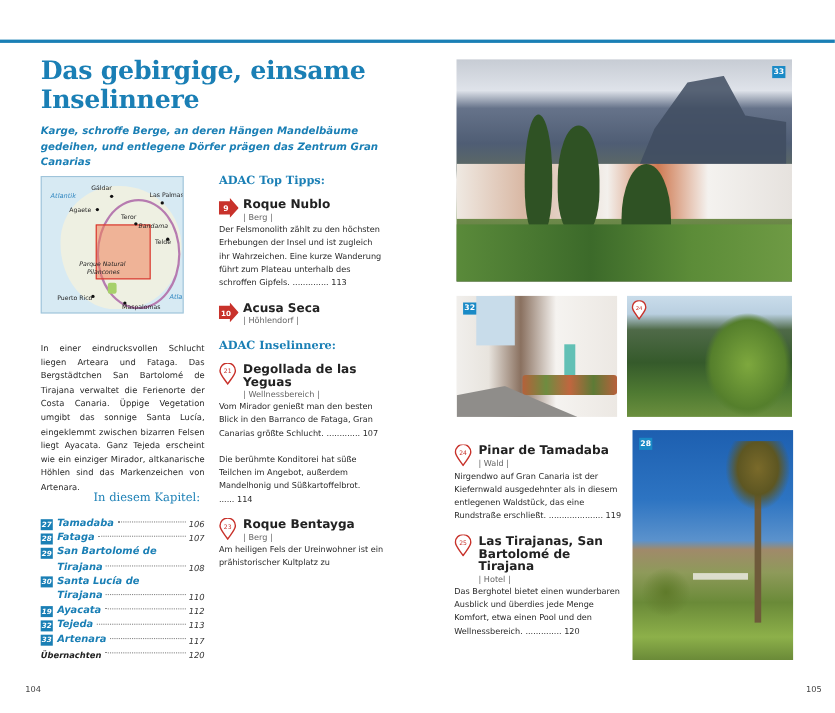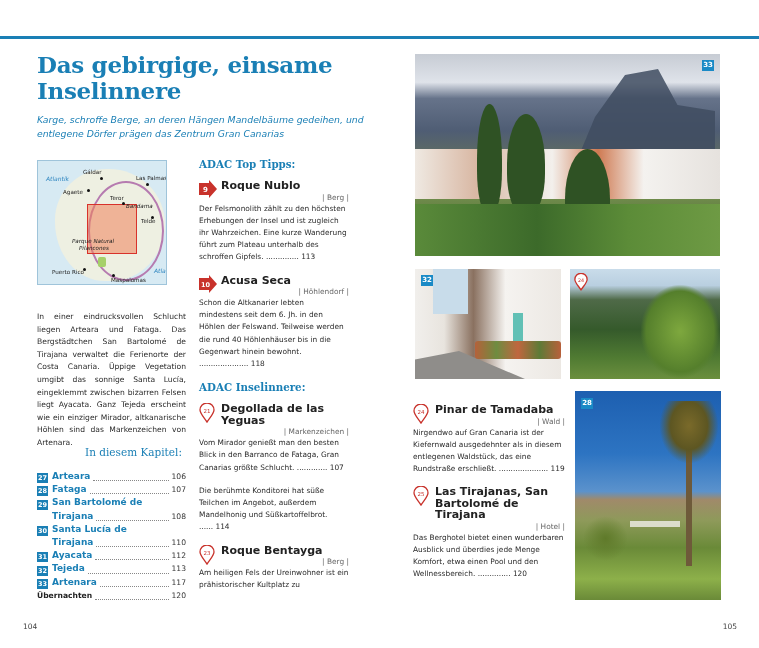--- a/index.html
+++ b/index.html
@@ -2,52 +2,52 @@
 <html><head>
 <meta charset="utf-8">
 <style>
   * { box-sizing: border-box; margin: 0; padding: 0; }
   html, body { width: 759px; height: 648px; background: #ffffff; overflow: hidden; }
   body { position: relative; font-family: "DejaVu Sans", sans-serif; color: #222; }
 
   .top-rule { position: absolute; left: 0; top: 36px; width: 759px; height: 3px; background: #1a7fb5; }
 
   .title { position: absolute; left: 37px; top: 52px; width: 330px; font-family: "DejaVu Serif", serif; font-weight: bold; font-size: 23px; line-height: 26px; color: #1a7fb5; letter-spacing: -0.3px; }
-  .subtitle { position: absolute; left: 37px; top: 113px; width: 330px; font-family: "DejaVu Sans", sans-serif; font-style: italic; font-size: 9.3px; line-height: 14px; color: #1a7fb5; }
+  .subtitle { position: absolute; left: 37px; top: 113px; width: 330px; font-family: "DejaVu Sans", sans-serif; font-style: italic; font-size: 9.3px; line-height: 14px; color: #1a7fb5; font-weight: bold; }
 
   
   .map { position: absolute; left: 37px; top: 160px; width: 130px; height: 125px; border: 1px solid #9fc4da; background: #d7eaf3; overflow: hidden; }
   .map .island { position: absolute; left: 17px; top: 8px; width: 110px; height: 112px; background: #eef0e2; border-radius: 48% 52% 50% 46% / 46% 50% 52% 54%; }
   .map .road { position: absolute; border: 2px solid #b67bb0; border-radius: 50%; }
   .map .zone { position: absolute; left: 49px; top: 43px; width: 50px; height: 50px; background: rgba(240,130,90,0.55); border: 1.5px solid #d8322b; }
   .map .green { position: absolute; left: 60px; top: 96px; width: 8px; height: 10px; background: #a6d06a; border-radius: 2px; }
   .map .lbl { position: absolute; font-size: 5.6px; color: #222; white-space: nowrap; font-family: "DejaVu Sans", sans-serif; }
   .map .lbl.sea { color: #2f86c0; font-style: italic; font-size: 6px; }
   .map .lbl.it { font-style: italic; }
   .map .dot { position: absolute; width: 3px; height: 3px; background: #111; border-radius: 50%; }
 
   .intro { position: absolute; left: 37px; top: 311px; width: 149px; font-size: 7.6px; line-height: 12.6px; color: #2a2a2a; text-align: justify; }
 
   .chap-h { position: absolute; left: 37px; top: 446px; font-family: "DejaVu Serif", serif; font-weight: normal; font-size: 10.5px; color: #1a7fb5; margin-left: 48px; }
   .toc { position: absolute; left: 37px; top: 470px; width: 149px; }
-  .toc-row { display: flex; align-items: flex-end; font-size: 9px; line-height: 13.2px; color: #1a7fb5; font-weight: bold; }
+  .toc-row { display: flex; align-items: center; font-size: 9px; line-height: 13.2px; color: #1a7fb5; font-weight: bold; font-style: italic; }
   .toc-row .num { display: inline-block; width: 11px; height: 10px; background: #1a7fb5; color: #fff; font-size: 6.5px; line-height: 10px; text-align: center; margin-right: 4px; flex: 0 0 auto; }
   .toc-row .lbl { white-space: nowrap; }
   .toc-row .dots { flex: 1; border-bottom: 1px dotted #888; margin: 0 3px; transform: translateY(-2px); }
   .toc-row .pg { color: #333; font-weight: normal; font-size: 7.6px; }
   .toc-row.cont { padding-left: 15px; }
   .toc-row.plain { color: #222; font-size: 7.6px; }
 
   
   .col2 { position: absolute; left: 199px; top: 158px; width: 150px; }
   .sect-h { font-family: "DejaVu Serif", serif; font-weight: bold; font-size: 10.3px; color: #1a7fb5; margin-bottom: 10px; }
   .entry { margin-bottom: 11px; }
   .entry-head { position: relative; padding-left: 22px; }
   .entry-title { font-weight: bold; font-size: 11px; line-height: 11.5px; color: #222; }
-  .entry-type { font-size: 7.4px; line-height: 11px; color: #666; text-align: right; }
+  .entry-type { font-size: 7.4px; line-height: 11px; color: #666; }
   .entry-body { font-size: 7.4px; line-height: 12.2px; color: #2a2a2a; }
   .entry-body .pg { white-space: nowrap; }
 
   .arrow-badge { position: absolute; left: 0; top: 0; width: 18px; height: 18px; }
   .pin { position: absolute; left: 0; top: 0; width: 16px; height: 20px; }
 
   .col3 { position: absolute; left: 413px; top: 404px; width: 152px; }
 
   
   .photo { position: absolute; overflow: hidden; }
@@ -73,21 +73,21 @@
   .ph-28 { left: 575px; top: 391px; width: 146px; height: 209px; background: linear-gradient(180deg, #1d5fb0 0%, #2d74c2 30%, #5b92cc 48%, #a08a6a 52%, #8e9a5a 62%, #6a8a38 75%, #8db04a 90%, #6a8a38 100%); }
   .ph-28 .trunk { position: absolute; left: 111px; top: 55px; width: 6px; height: 120px; background: #6e5a3a; }
   .ph-28 .fronds { position: absolute; left: 85px; top: 10px; width: 58px; height: 62px; background: radial-gradient(ellipse at 50% 40%, #7a6a2a 0%, #5d5622 45%, rgba(0,0,0,0) 72%); }
   .ph-28 .palm2 { position: absolute; left: 8px; top: 125px; width: 45px; height: 45px; background: radial-gradient(ellipse at 50% 50%, #5f7a2a 0%, rgba(0,0,0,0) 70%); }
   .ph-28 .town { position: absolute; left: 55px; top: 130px; width: 50px; height: 6px; background: #f0efea; opacity: 0.8; }
 
   .ph-pin { position: absolute; left: 4px; top: 4px; width: 14px; height: 18px; }
 
   .folio { position: absolute; top: 622px; font-size: 7.5px; color: #444; }
   .folio.l { left: 23px; }
-  .folio.r { right: 22px; }
+  .folio.r { right: 12px; }
 </style>
 </head>
 <body>
 
 <div class="top-rule"></div>
 
 <h1 class="title">Das gebirgige, einsame Inselinnere</h1>
 <p class="subtitle">Karge, schroffe Berge, an deren Hängen Mandelbäume gedeihen, und entlegene Dörfer prägen das Zentrum Gran Canarias</p>
 
 <div class="map">
@@ -116,21 +116,21 @@
   <span class="lbl" style="left:73px;top:116px;">Maspalomas</span>
   <span class="dot" style="left:74px;top:113px;"></span>
 </div>
 
 <p class="intro">In einer eindrucksvollen Schlucht liegen Arteara und Fataga. Das Bergstädtchen San Bartolomé de Tirajana verwaltet die Ferienorte der Costa Canaria. Üppige Vegetation umgibt das sonnige Santa Lucía, eingeklemmt zwischen bizarren Felsen liegt Ayacata. Ganz Tejeda erscheint wie ein einziger Mirador, altkanarische Höhlen sind das Markenzeichen von Artenara.</p>
 
 <h2 class="chap-h">In diesem Kapitel:</h2>
 <div class="toc">
   <div class="toc-row">
     <span class="num">27</span>
-    <span class="lbl">Arteara</span>
+    <span class="lbl">Tamadaba</span>
     <span class="dots"></span>
     <span class="pg">106</span>
   </div>
   <div class="toc-row">
     <span class="num">28</span>
     <span class="lbl">Fataga</span>
     <span class="dots"></span>
     <span class="pg">107</span>
   </div>
   <div class="toc-row">
@@ -145,21 +145,21 @@
   <div class="toc-row">
     <span class="num">30</span>
     <span class="lbl">Santa Lucía de</span>
   </div>
   <div class="toc-row cont">
     <span class="lbl">Tirajana</span>
     <span class="dots"></span>
     <span class="pg">110</span>
   </div>
   <div class="toc-row">
-    <span class="num">31</span>
+    <span class="num">19</span>
     <span class="lbl">Ayacata</span>
     <span class="dots"></span>
     <span class="pg">112</span>
   </div>
   <div class="toc-row">
     <span class="num">32</span>
     <span class="lbl">Tejeda</span>
     <span class="dots"></span>
     <span class="pg">113</span>
   </div>
@@ -195,35 +195,32 @@
 
   <div class="entry">
     <div class="entry-head">
       <svg class="arrow-badge" viewBox="0 0 18 18">
         <polygon points="0,3 10,3 10,0 18,9 10,18 10,15 0,15" fill="#c8322b"></polygon>
         <text x="6.5" y="12" font-size="6.5" fill="#fff" font-family="DejaVu Sans, sans-serif" font-weight="bold" text-anchor="middle">10</text>
       </svg>
       <div class="entry-title">Acusa Seca</div>
       <div class="entry-type">| Höhlendorf |</div>
     </div>
-    <div class="entry-body">
-      <span>Schon die Altkanarier lebten mindestens seit dem 6. Jh. in den Höhlen der Felswand. Teilweise werden die rund 40 Höhlenhäuser bis in die Gegenwart hinein bewohnt.</span> <span class="pg">.....................&nbsp;<span>118</span></span>
-    </div>
   </div>
 
   <h3 class="sect-h">ADAC Inselinnere:</h3>
 
   <div class="entry">
     <div class="entry-head">
       <svg class="pin" viewBox="0 0 16 20">
         <path d="M8 19 C3 12 1 10 1 7 A7 7 0 0 1 15 7 C15 10 13 12 8 19 Z" fill="#fff" stroke="#c8322b" stroke-width="1.3"></path>
         <text x="8" y="9.5" font-size="5.5" fill="#c8322b" font-family="DejaVu Sans, sans-serif" text-anchor="middle">21</text>
       </svg>
       <div class="entry-title">Degollada de las Yeguas</div>
-      <div class="entry-type">| Markenzeichen |</div>
+      <div class="entry-type">| Wellnessbereich |</div>
     </div>
     <div class="entry-body">
       <span>Vom Mirador genießt man den besten Blick in den Barranco de Fataga, Gran Canarias größte Schlucht.</span> <span class="pg">.............&nbsp;<span>107</span></span>
     </div>
   </div>
 
   <div class="entry">
     <div class="entry-body">
       <span>Die berühmte Konditorei hat süße Teilchen im Angebot, außerdem Mandelhonig und Süßkartoffelbrot.</span> <span class="pg">......&nbsp;<span>114</span></span>
     </div>

